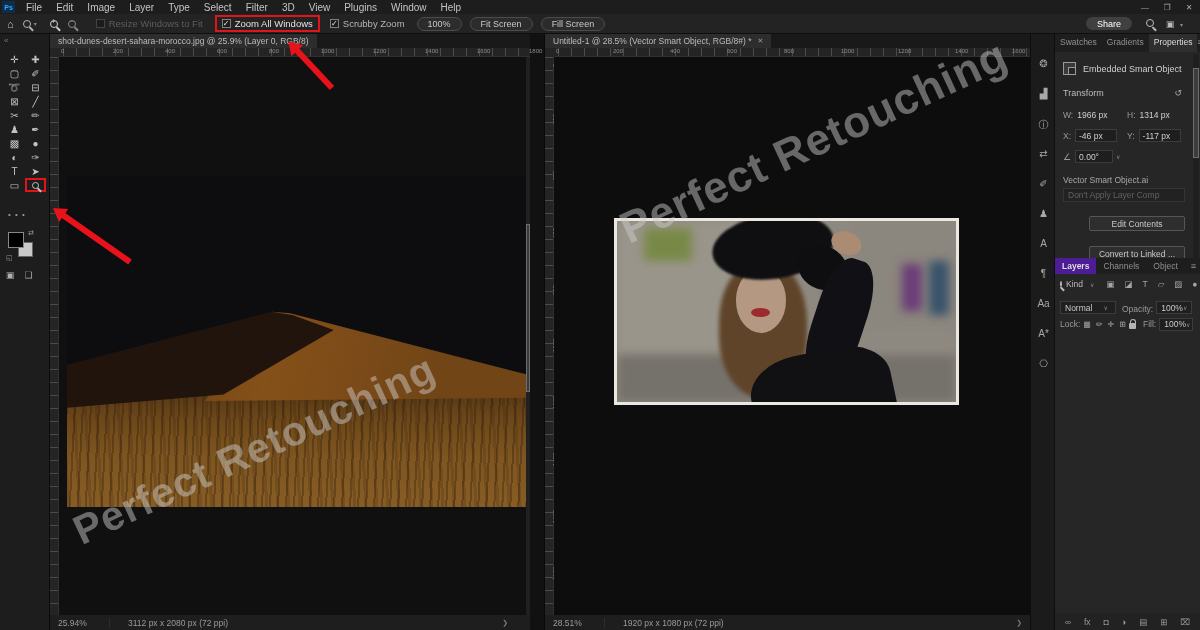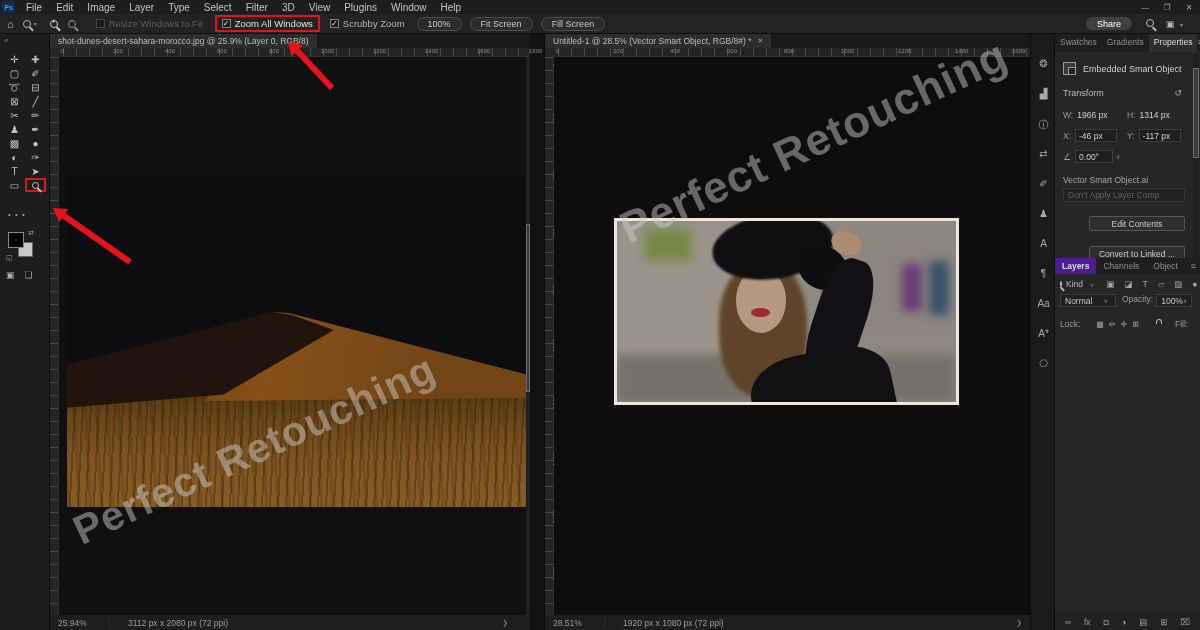--- a/index.html
+++ b/index.html
@@ -162,24 +162,24 @@
   #props-scroll { position:absolute; right:1px; top:20px; width:6px; height:210px; background:#1f1f1f; }
   #props-scroll .thumb { position:absolute; left:0; width:6px; top:14px; height:90px; background:#3c3c3c; }
 
   
   #layers-panel { position:absolute; left:0; top:224px; right:0; bottom:0; background:#262626; }
   #layers-tabs { height:16px; background:#1e1e1e; display:flex; font-size:8.5px; color:#8f8f8f; }
   #layers-tabs .ptab { padding:3px 7px 0 7px; }
   #layers-tabs .ptab.active { background:#4c1d95; color:#ddd; font-weight:bold; }
   #kind-row { height:20px; display:flex; align-items:center; padding:0 5px; font-size:8.5px; color:#bbb; gap:4px; }
   #kind-row .ficon { font-size:8.5px; color:#a5a5a5; margin-left:3px; }
-  #blend-row { height:20px; display:flex; align-items:flex-start; padding:0 5px; font-size:8.5px; color:#9a9a9a; }
+  #blend-row { height:20px; display:flex; align-items:flex-end; padding:0 5px; font-size:8.5px; color:#9a9a9a; }
   .mini-select { background:#1f1f1f; border:1px solid #3c3c3c; color:#c9c9c9; padding:1px 4px; height:13px;
                  display:inline-flex; align-items:center; font-size:8.5px; }
-  #lock-row { height:20px; display:flex; align-items:center; padding:0 5px; font-size:8.5px; color:#9a9a9a; gap:16px; }
+  #lock-row { height:20px; display:flex; align-items:center; padding:0 5px; font-size:8.5px; color:#9a9a9a; gap:3px; }
   #lock-row .licon { font-size:8px; color:#a5a5a5; }
   .layer-row { height:22px; display:flex; align-items:center; gap:5px; padding:0 4px; font-size:8.5px; color:#d0d0d0; }
   .layer-row.selected { background:#464646; }
   .eye { display:inline-block; width:10px; height:6px; border:1px solid #b5b5b5; border-radius:50% / 60%;
          position:relative; }
   .eye::after { content:""; position:absolute; left:2.5px; top:0.5px; width:3px; height:3px; background:#b5b5b5;
                 border-radius:50%; }
   .thumb { width:26px; height:17px; border:1px solid #6e6e6e; position:relative; flex:none; }
   .thumb-photo { background:linear-gradient(100deg,#b9b2a6 30%,#8f897e 100%); }
   .thumb-photo::before { content:""; position:absolute; left:7px; top:2px; width:9px; height:7px;

